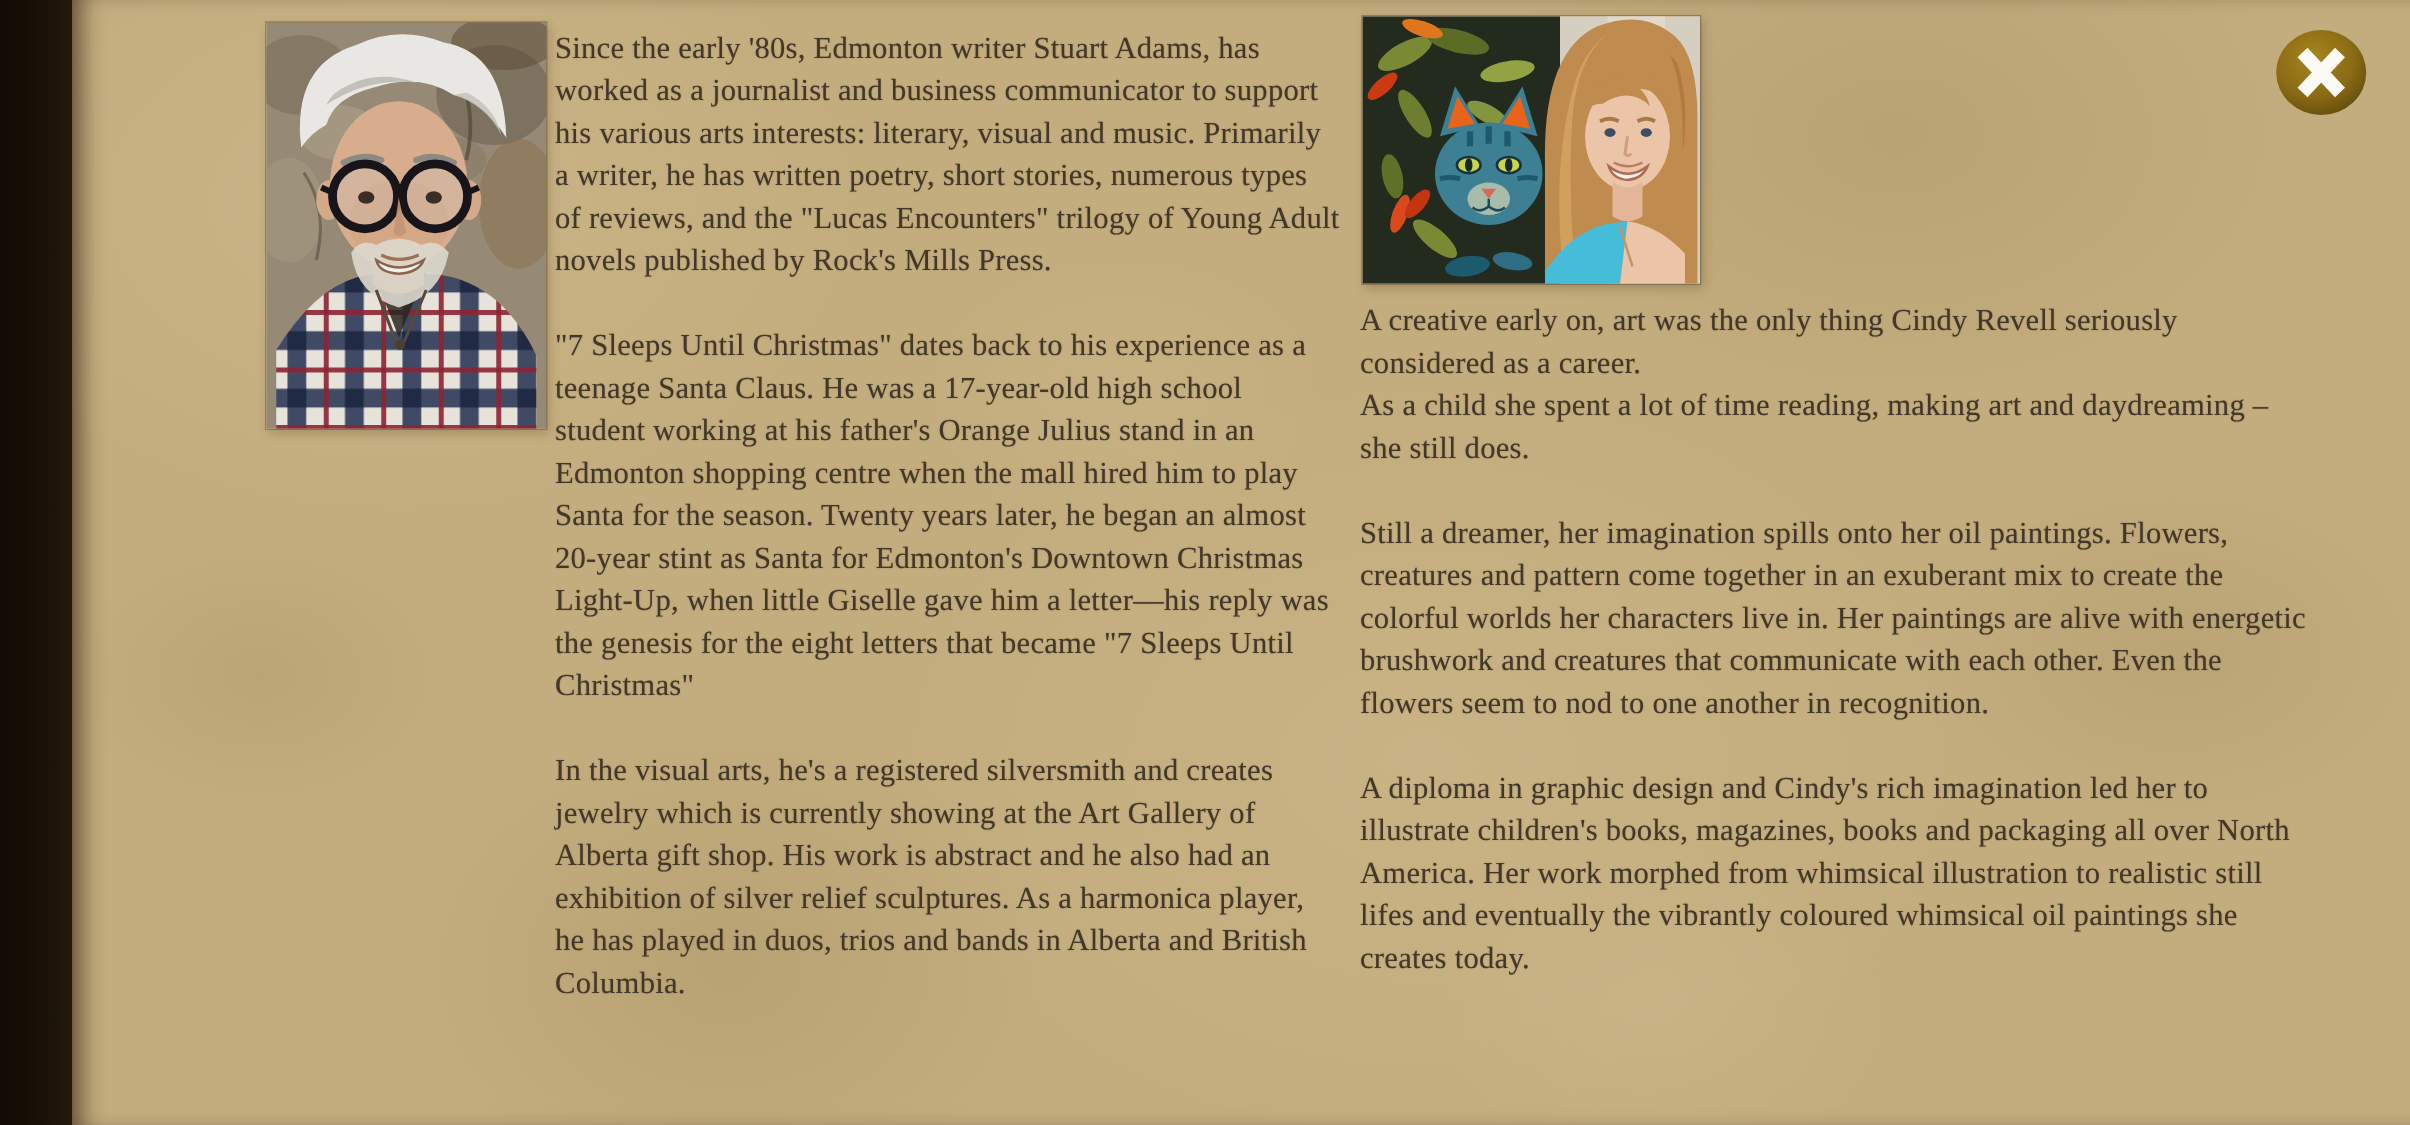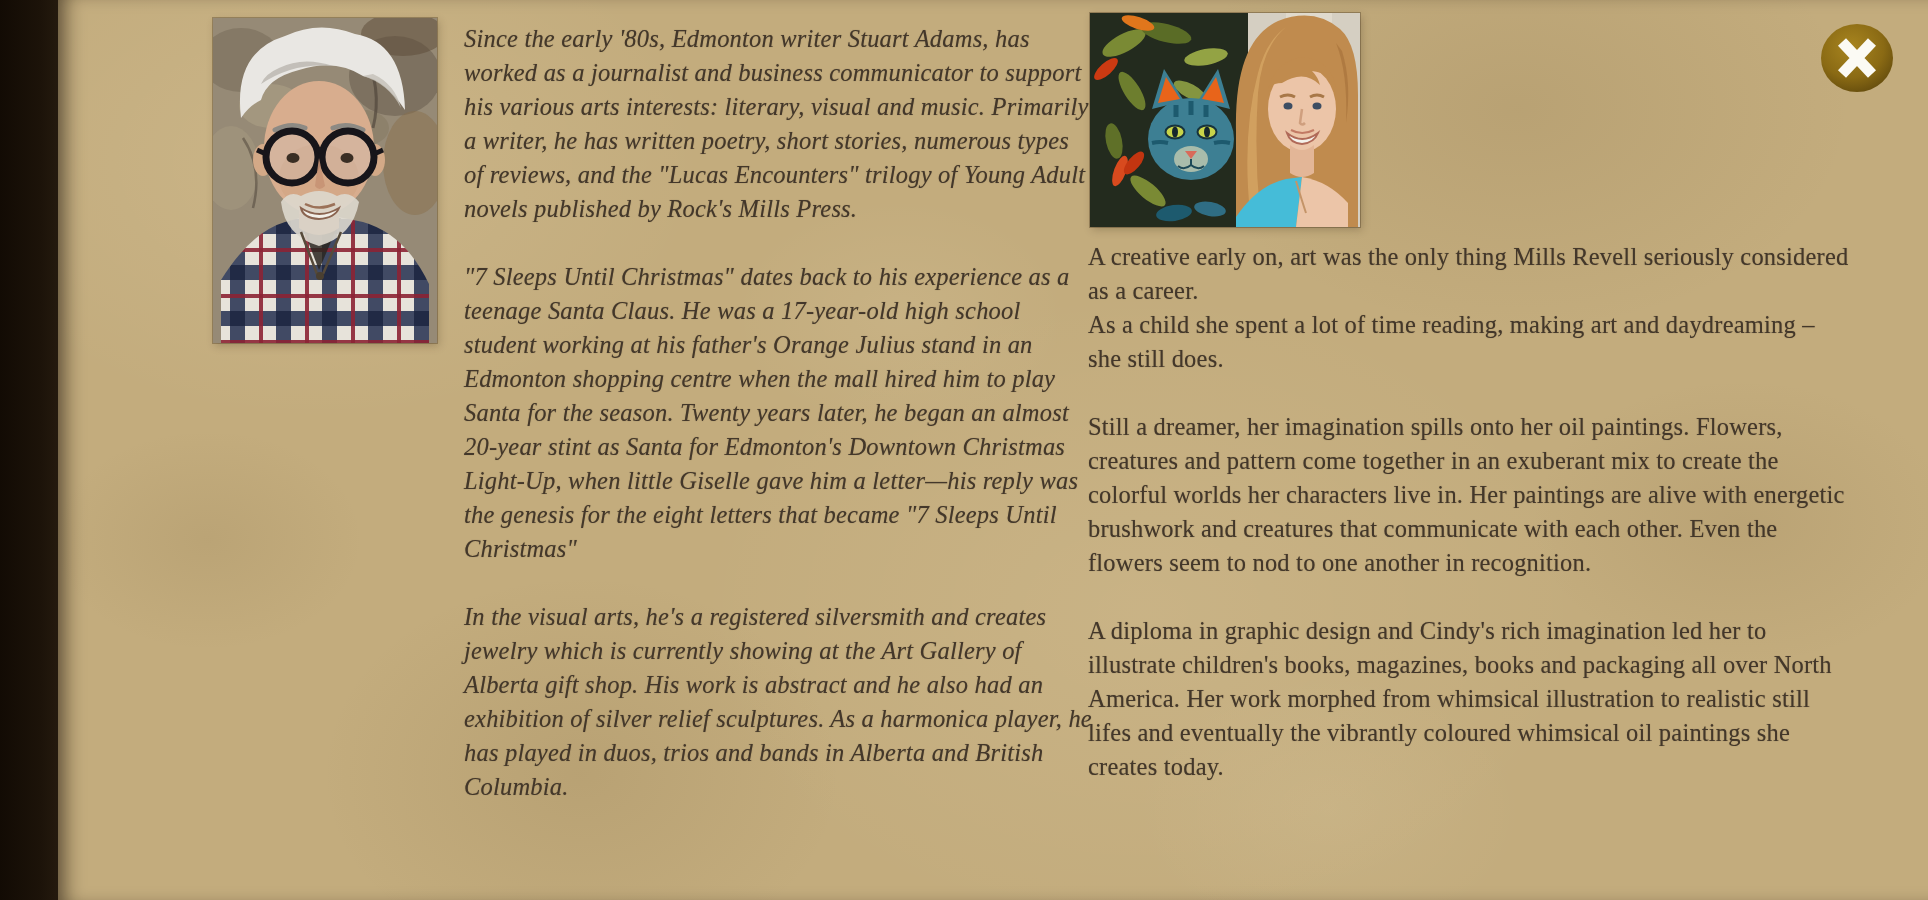--- a/index.html
+++ b/index.html
@@ -38,21 +38,21 @@
   .photo-cindy  { left: 1090px; top: 13px; width: 270px; height: 214px; }
   .bio {
     position: absolute;
     color: #43372a;
     font-size: 24.5px;
     line-height: 34px;
     letter-spacing: 0.2px;
     text-shadow: 0 0 1px rgba(62,50,34,0.45);
   }
   .bio p { margin: 0 0 34px 0; white-space: pre-line; }
-  .bio-left  { left: 464px;  top: 22px;  width: 628px; font-style: italic; }
+  .bio-left  { left: 444px;  top: 22px;  width: 628px; }
   .bio-right { left: 1088px; top: 240px; width: 762px; }
   .close-btn {
     position: absolute; left: 1820px; top: 23px;
     width: 74px; height: 72px;
     background: transparent; border: none; padding: 0;
     cursor: pointer;
   }
   .close-btn svg { display: block; }
 </style>
 </head>
@@ -163,21 +163,21 @@
       <path d="M197,120 Q212,132 228,120 Q224,130 212,131 Q200,130 197,120 Z" fill="#f4f1ea" stroke="#b06a58" stroke-width="2"></path>
       <path d="M201,117 Q212,123 224,117" stroke="#c27a64" stroke-width="2" fill="none"></path>
       <path d="M200,132 L200,160 Q212,168 224,160 L224,132 Q212,142 200,132 Z" fill="#e3b697"></path>
       <path d="M146,214 L146,204 Q168,172 196,166 L212,164 L206,214 Z" fill="#45bcd8"></path>
       <path d="M206,214 L212,164 Q238,168 258,190 L258,214 Z" fill="#ecc5a8"></path>
       <path d="M206,168 Q212,188 216,200" stroke="#c49468" stroke-width="2" fill="none"></path>
     </svg>
   </figure>
 
   <div class="bio bio-right">
-    <p>A creative early on, art was the only thing Mills Revell seriously considered as a career.
+    <p>A creative early on, art was the only thing Cindy Revell seriously considered as a career.
 As a child she spent a lot of time reading, making art and daydreaming – she still does.</p>
     <p>Still a dreamer, her imagination spills onto her oil paintings. Flowers, creatures and pattern come together in an exuberant mix to create the colorful worlds her characters live in. Her paintings are alive with energetic brushwork and creatures that communicate with each other. Even the flowers seem to nod to one another in recognition.</p>
     <p>A diploma in graphic design and Cindy's rich imagination led her to illustrate children's books, magazines, books and packaging all over North America. Her work morphed from whimsical illustration to realistic still lifes and eventually the vibrantly coloured whimsical oil paintings she creates today.</p>
   </div>
 
   <button class="close-btn" aria-label="Close">
     <svg width="74" height="72" viewBox="0 0 74 72" xmlns="http://www.w3.org/2000/svg">
       <defs>
         <radialGradient id="goldBtn" cx="42%" cy="34%" r="75%">
           <stop offset="0%" stop-color="#a8851f"></stop>

